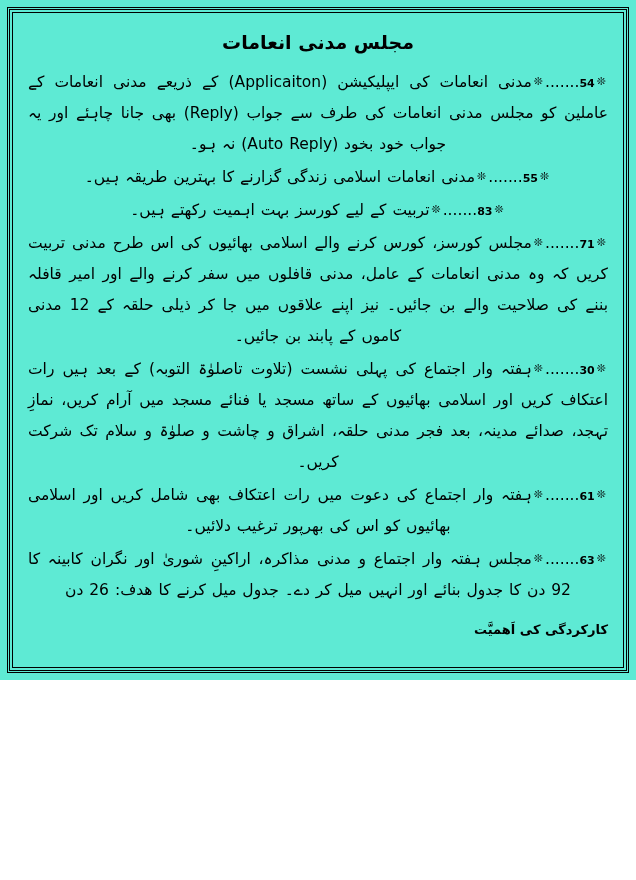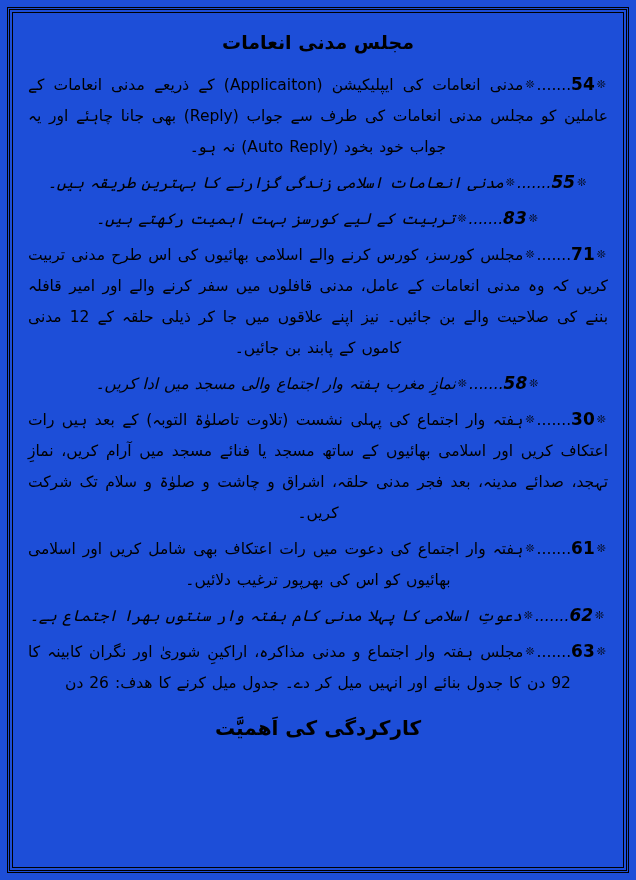--- a/index.html
+++ b/index.html
@@ -3,22 +3,22 @@
 <meta charset="utf-8">
 <style>
   html, body {
     margin: 0;
     padding: 0;
     background: #ffffff;
   }
   .page {
     position: relative;
     width: 636px;
-    height: 880px;
-    background: #1d4ed8;
+    height: 680px;
+    background: #5eead4;
     box-sizing: border-box;
     overflow: hidden;
     font-family: "DejaVu Sans", "Liberation Sans", sans-serif;
   }
   .border-outer {
     position: absolute;
     left: 7px;
     top: 7px;
     right: 7px;
     bottom: 7px;
@@ -57,52 +57,51 @@
   }
   .heading-sub {
     text-align: center;
     font-weight: bold;
     font-size: 17px;
     margin: 14px 0 10px 0;
     direction: rtl;
     line-height: 1.5;
   }
   .heading-foot {
-    text-align: center;
+    text-align: right;
     font-weight: bold;
-    font-size: 20px;
+    font-size: 13px;
     margin: 14px 0 20px 0;
     direction: rtl;
     line-height: 1.5;
   }
   .para {
     font-size: 15.5px;
     line-height: 2.0;
     margin: 0 0 2px 0;
     direction: rtl;
     text-align: justify;
     text-align-last: center;
     word-spacing: 1px;
   }
   .marker {
     font-size: 11px;
     vertical-align: 2px;
     padding: 0 2px;
   }
   .num {
     font-weight: bold;
-    font-size: 17px;
+    font-size: 11px;
     margin-top: 40px;
   }
   .dots {
     letter-spacing: 1px;
   }
   .center-line {
     text-align-last: center;
-    font-style: italic;
   }
 </style>
 </head>
 <body>
 
 <div class="page">
   <div class="border-outer"></div>
   <div class="border-inner"></div>
 
   <div class="content">
@@ -119,36 +118,30 @@
 
     <div class="para center-line">
       <span class="marker">❊</span><span class="num">83</span><span class="dots">.......</span><span class="marker">❊</span><span>تربیت کے لیے کورسز بہت اہمیت رکھتے ہیں۔</span>
     </div>
 
     <div class="para">
       <span class="marker">❊</span><span class="num">71</span><span class="dots">.......</span><span class="marker">❊</span><span>مجلس کورسز، کورس کرنے والے اسلامی بھائیوں کی اس طرح مدنی تربیت کریں کہ وہ مدنی انعامات کے عامل، مدنی قافلوں میں سفر کرنے والے اور امیر قافلہ بننے کی صلاحیت والے بن جائیں۔ نیز اپنے علاقوں میں جا کر ذیلی حلقہ کے 12 مدنی کاموں کے پابند بن جائیں۔</span>
     </div>
 
 
-    <div class="para center-line">
-      <span class="marker">❊</span><span class="num">58</span><span class="dots">.......</span><span class="marker">❊</span><span>نمازِ مغرب ہفتہ وار اجتماع والی مسجد میں ادا کریں۔</span>
-    </div>
 
 
     <div class="para">
       <span class="marker">❊</span><span class="num">30</span><span class="dots">.......</span><span class="marker">❊</span><span>ہفتہ وار اجتماع کی پہلی نشست (تلاوت تاصلوٰۃ التوبہ) کے بعد ہیں رات اعتکاف کریں اور اسلامی بھائیوں کے ساتھ مسجد یا فنائے مسجد میں آرام کریں، نمازِ تہجد، صدائے مدینہ، بعد فجر مدنی حلقہ، اشراق و چاشت و صلوٰۃ و سلام تک شرکت کریں۔</span>
     </div>
 
     <div class="para">
       <span class="marker">❊</span><span class="num">61</span><span class="dots">.......</span><span class="marker">❊</span><span>ہفتہ وار اجتماع کی دعوت میں رات اعتکاف بھی شامل کریں اور اسلامی بھائیوں کو اس کی بھرپور ترغیب دلائیں۔</span>
     </div>
 
-    <div class="para center-line">
-      <span class="marker">❊</span><span class="num">62</span><span class="dots">.......</span><span class="marker">❊</span><span>دعوتِ اسلامی کا پہلا مدنی کام ہفتہ وار سنتوں بھرا اجتماع ہے۔</span>
-    </div>
 
     <div class="para">
       <span class="marker">❊</span><span class="num">63</span><span class="dots">.......</span><span class="marker">❊</span><span>مجلس ہفتہ وار اجتماع و مدنی مذاکرہ، اراکینِ شوریٰ اور نگران کابینہ کا 92 دن کا جدول بنائے اور انہیں میل کر دے۔ جدول میل کرنے کا ھدف: 26 دن</span>
     </div>
 
     <div class="heading-foot">کارکردگی کی اَھمیَّت</div>
 
   </div>
 </div>
 

